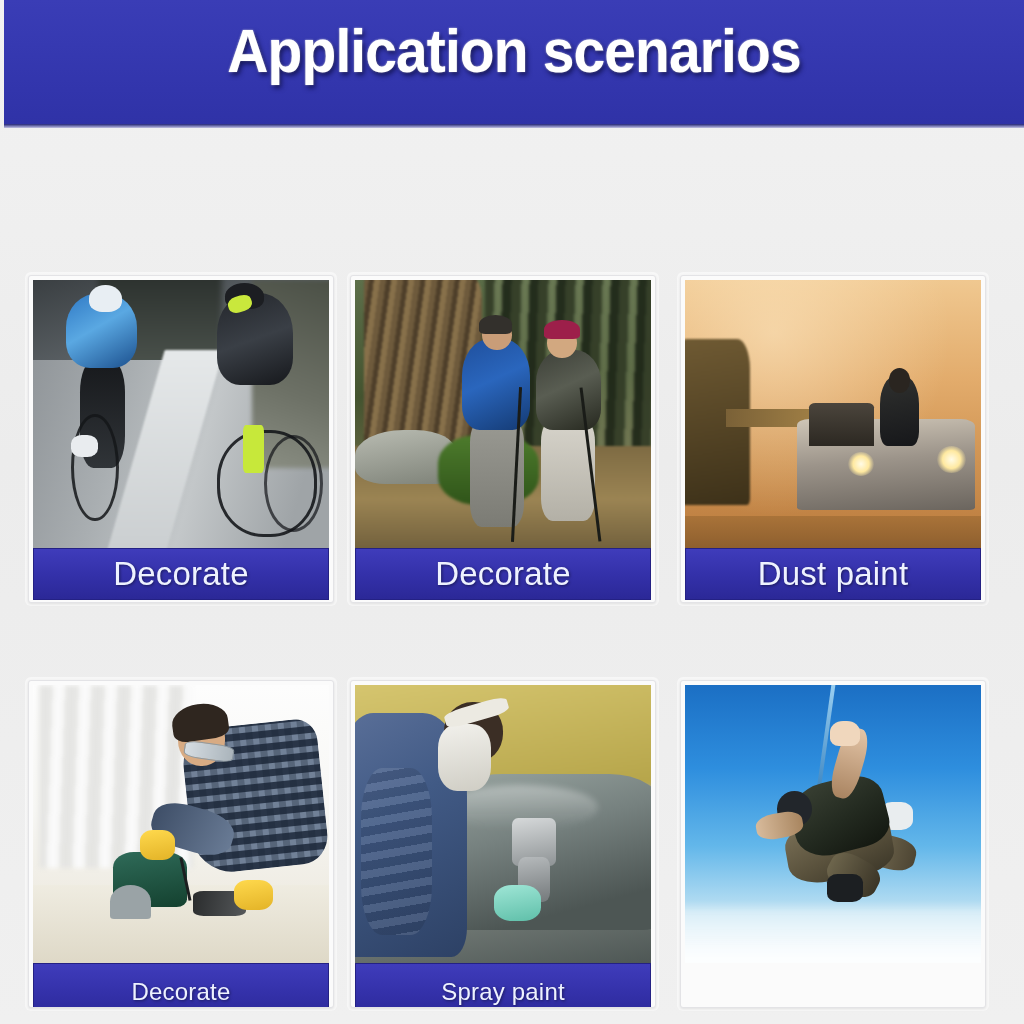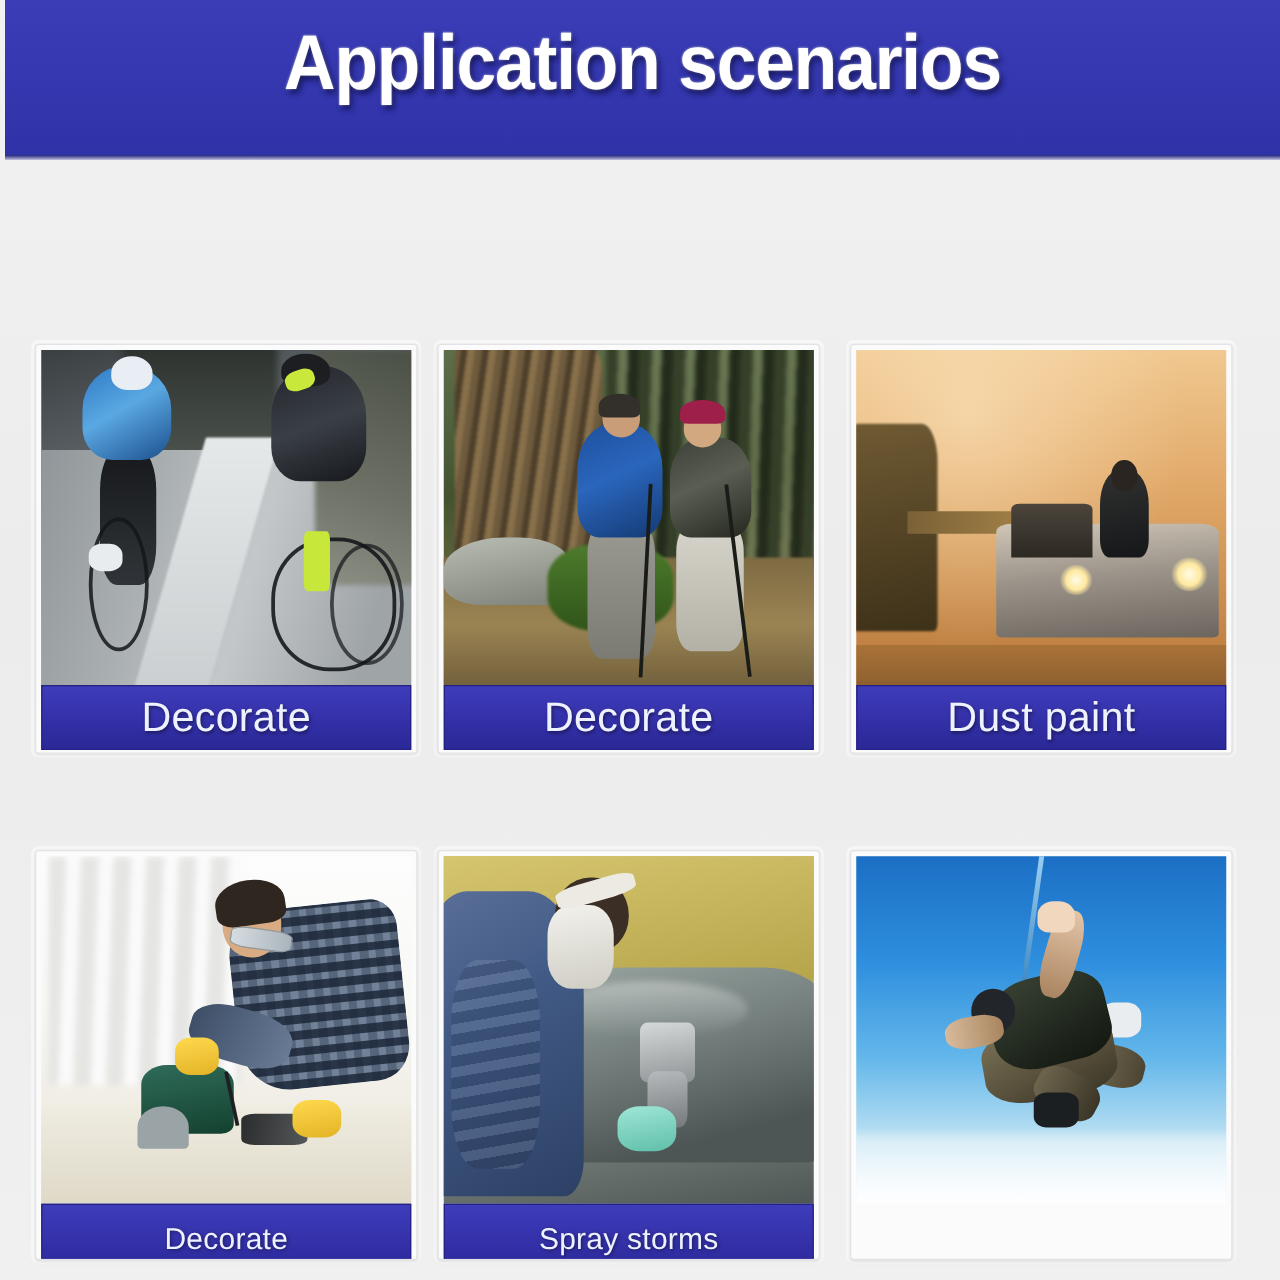--- a/index.html
+++ b/index.html
@@ -581,21 +581,21 @@
           <div class="layer carhighlight"></div>
           <div class="layer suit"></div>
           <div class="layer suit-fold"></div>
           <div class="layer head"></div>
           <div class="layer mask"></div>
           <div class="layer strap"></div>
           <div class="layer gun-cup"></div>
           <div class="layer gun-body"></div>
           <div class="layer glove"></div>
         </div>
-        <div class="caption">Spray storms</div>
+        <div class="caption">Spray paint</div>
       </div>
 
       <div class="card c2">
         <div class="photo ph-brolly">
           <div class="layer cloud"></div>
           <div class="layer line"></div>
           <div class="layer leg1"></div>
           <div class="layer boot1"></div>
           <div class="layer body2"></div>
           <div class="layer body1"></div>

